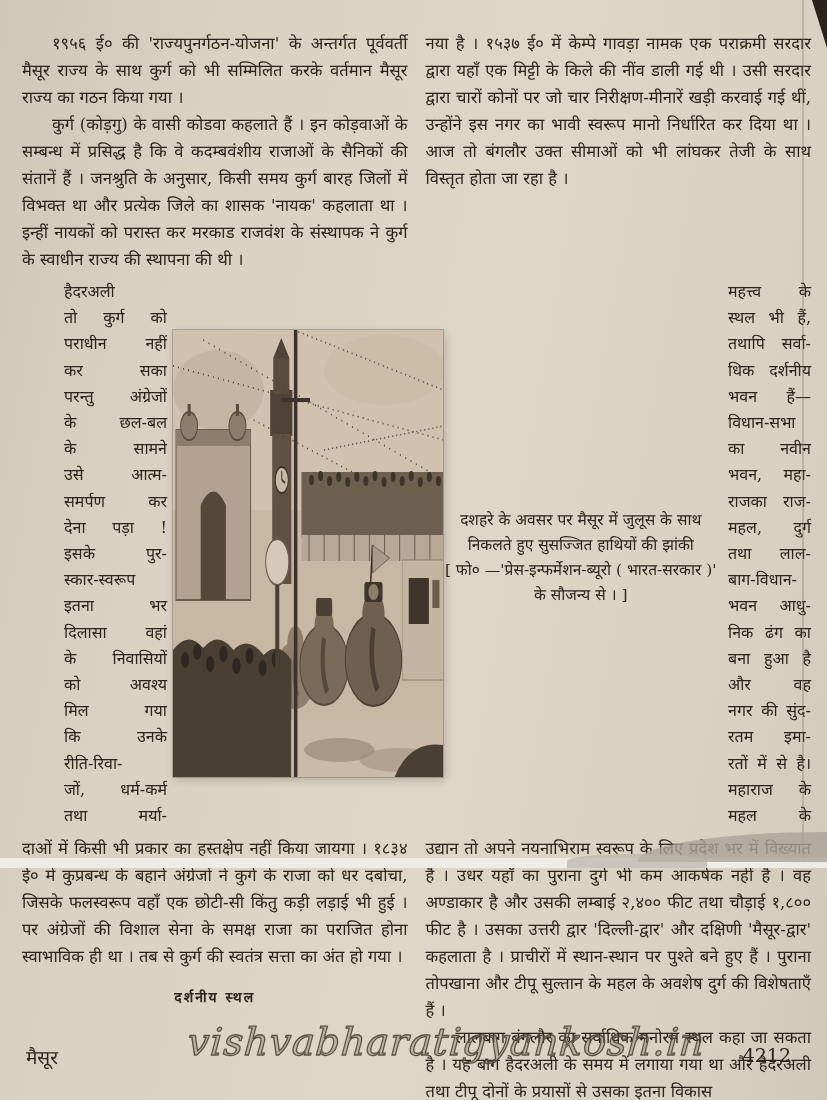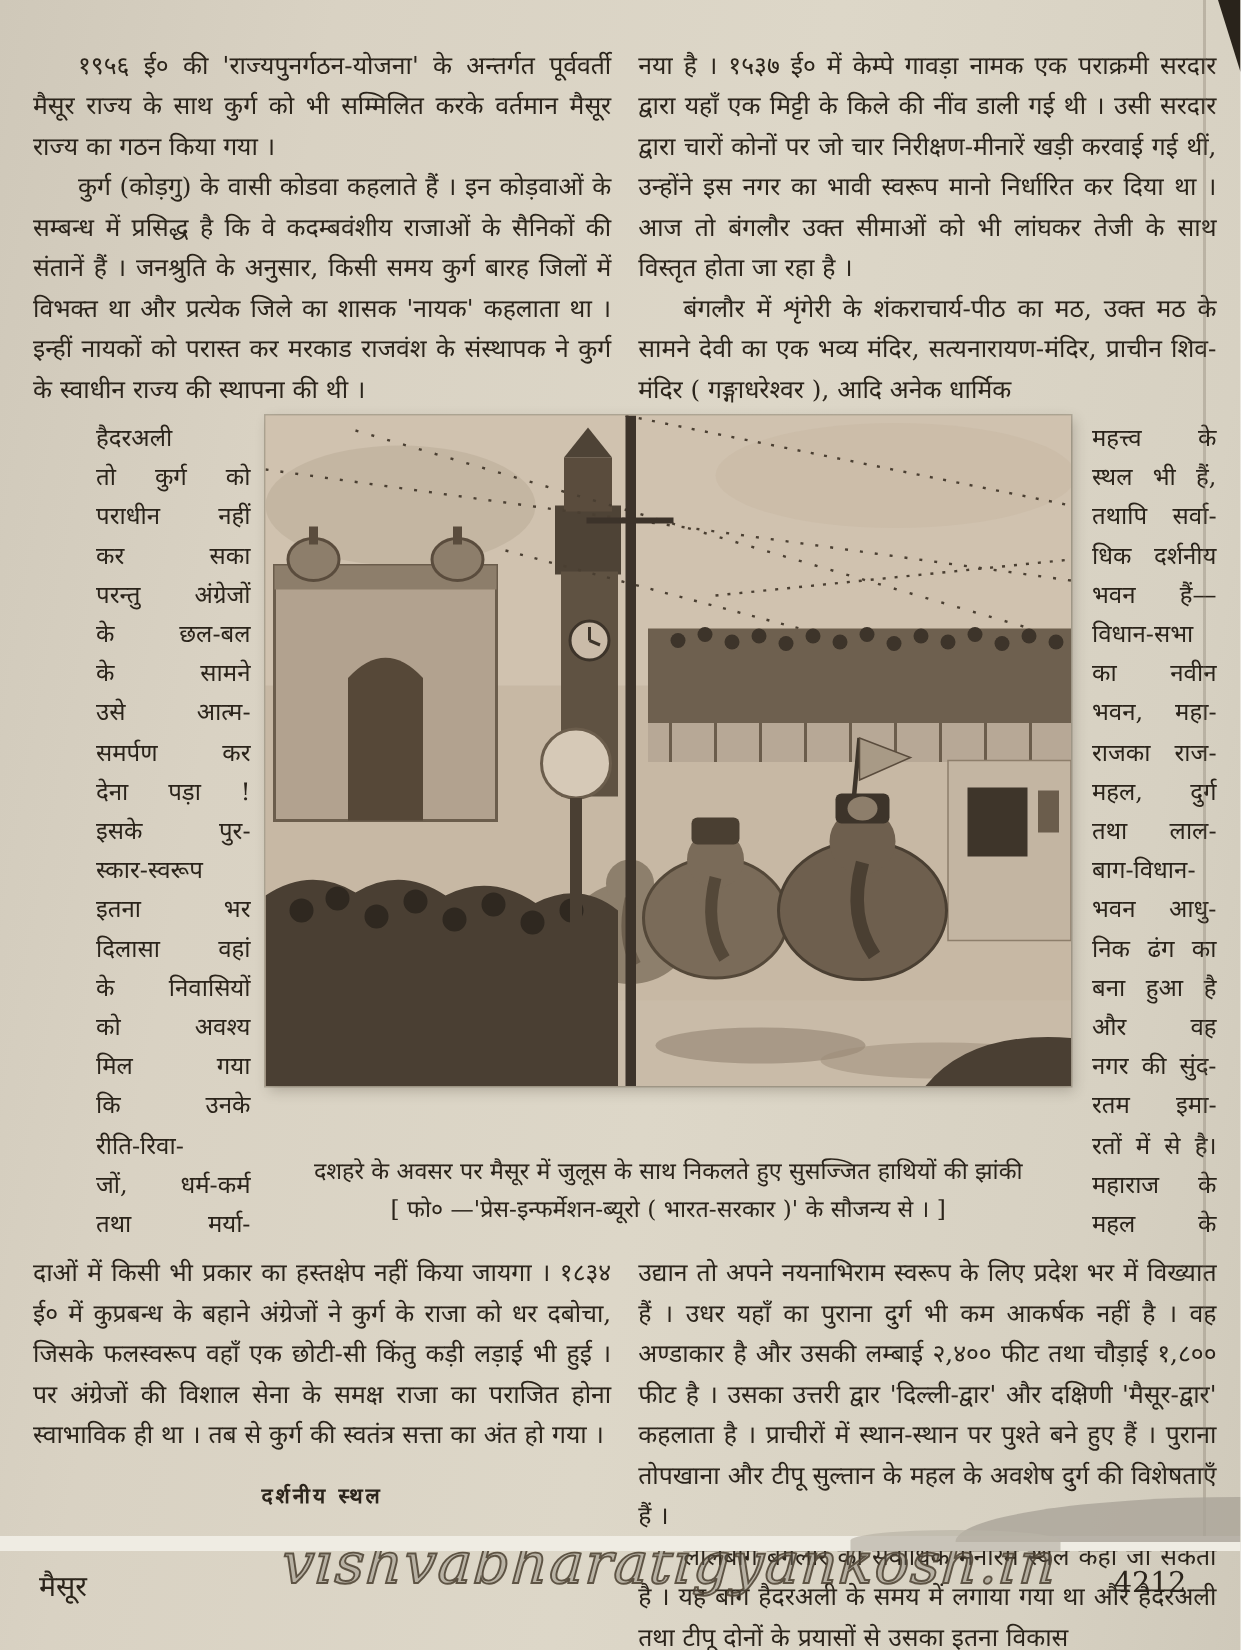--- a/index.html
+++ b/index.html
@@ -3,21 +3,21 @@
 <meta charset="utf-8">
 <style>
   html,body{margin:0;padding:0;}
   body{
     width:827px;height:1100px;position:relative;overflow:hidden;
     background:linear-gradient(100deg,#cfc8b9 0%,#d9d2c3 22%,#ddd7c8 55%,#d7d1c2 85%,#cfc9ba 100%);
     font-family:"DejaVu Serif","Liberation Serif",serif;
     color:#2b241b;
     -webkit-font-smoothing:antialiased;
   }
-  .page{position:relative;width:827px;height:1034px;}
+  .page{position:relative;width:827px;height:868px;}
   
   .edge-line{position:absolute;top:0;bottom:0;right:23px;width:2px;background:rgba(110,100,85,.28);}
   .corner-tr{position:absolute;top:0;right:0;width:0;height:0;
     border-top:48px solid #29231b;border-left:15px solid transparent;}
   .bottom-strip{position:absolute;bottom:0;left:0;right:0;height:10px;background:#efece3;}
   .blob-br{position:absolute;bottom:6px;right:0;width:190px;height:30px;background:#aaa498;
     border-radius:100% 0 0 0 / 100% 0 0 0;opacity:.8;}
   .blob-br2{position:absolute;bottom:0;right:120px;width:140px;height:14px;background:#b9b3a7;
     border-radius:50% 50% 0 0;opacity:.7;}
 
@@ -26,21 +26,21 @@
   .col{flex:1;}
   .p{font-size:16.5px;line-height:27px;text-align:justify;margin:0;}
   .indent{text-indent:30px;}
 
   .band-middle{display:flex;padding:4px 14px 0 16px;margin-left:44px;}
   .strip{font-size:16px;}
   .strip-left{width:103px;padding:2px 6px 0 4px;}
   .strip-right{flex:1;padding:2px 2px 0 10px;}
   .nline{line-height:26.2px;text-align:justify;text-align-last:justify;white-space:nowrap;}
 
-  .photo-col{width:545px;display:flex;flex-direction:column;align-items:center;gap:36px;}
+  .photo-col{width:545px;display:flex;align-items:center;}
   .photo-frame{width:537px;height:447px;background:#c7b8a4;box-shadow:0 0 0 1px rgba(100,88,70,.35), 2px 3px 8px rgba(60,50,40,.25);}
   .photo-frame svg{display:block;width:100%;height:100%;}
   .caption{margin-top:9px;text-align:center;font-size:15.5px;line-height:25px;width:100%;}
 
   .band-bottom{display:flex;gap:18px;padding:6px 16px 0 22px;}
   .heading{ text-align:center;font-size:14px;font-weight:600;letter-spacing:2px;margin:17px 0 11px;}
 
   .footer{position:absolute;left:26px;right:36px;top:1044px;display:flex;justify-content:space-between;
     font-size:19px;}
   .watermark{
@@ -58,21 +58,20 @@
 
 <div class="page">
 
   <div class="band-top">
     <div class="col">
       <p class="p indent">१९५६ ई० की 'राज्यपुनर्गठन-योजना' के अन्तर्गत पूर्ववर्ती मैसूर राज्य के साथ कुर्ग को भी सम्मिलित करके वर्तमान मैसूर राज्य का गठन किया गया ।</p>
       <p class="p indent">कुर्ग (कोड़गु) के वासी कोडवा कहलाते हैं । इन कोड़वाओं के सम्बन्ध में प्रसिद्ध है कि वे कदम्बवंशीय राजाओं के सैनिकों की संतानें हैं । जनश्रुति के अनुसार, किसी समय कुर्ग बारह जिलों में विभक्त था और प्रत्येक जिले का शासक 'नायक' कहलाता था । इन्हीं नायकों को परास्त कर मरकाड राजवंश के संस्थापक ने कुर्ग के स्वाधीन राज्य की स्थापना की थी ।</p>
     </div>
     <div class="col">
       <p class="p">नया है । १५३७ ई० में केम्पे गावड़ा नामक एक पराक्रमी सरदार द्वारा यहाँ एक मिट्टी के किले की नींव डाली गई थी । उसी सरदार द्वारा चारों कोनों पर जो चार निरीक्षण-मीनारें खड़ी करवाई गई थीं, उन्होंने इस नगर का भावी स्वरूप मानो निर्धारित कर दिया था । आज तो बंगलौर उक्त सीमाओं को भी लांघकर तेजी के साथ विस्तृत होता जा रहा है ।</p>
-      <p class="p indent">बंगलौर में शृंगेरी के शंकराचार्य-पीठ का मठ, उक्त मठ के सामने देवी का एक भव्य मंदिर, सत्यनारायण-मंदिर, प्राचीन शिव-मंदिर ( गङ्गाधरेश्वर ), आदि अनेक धार्मिक</p>
     </div>
   </div>
 
   <div class="band-middle">
 
     <div class="strip strip-left">
         <div class="nline">हैदरअली</div>
         <div class="nline">तो कुर्ग को</div>
         <div class="nline">पराधीन नहीं</div>
         <div class="nline">कर सका</div>

